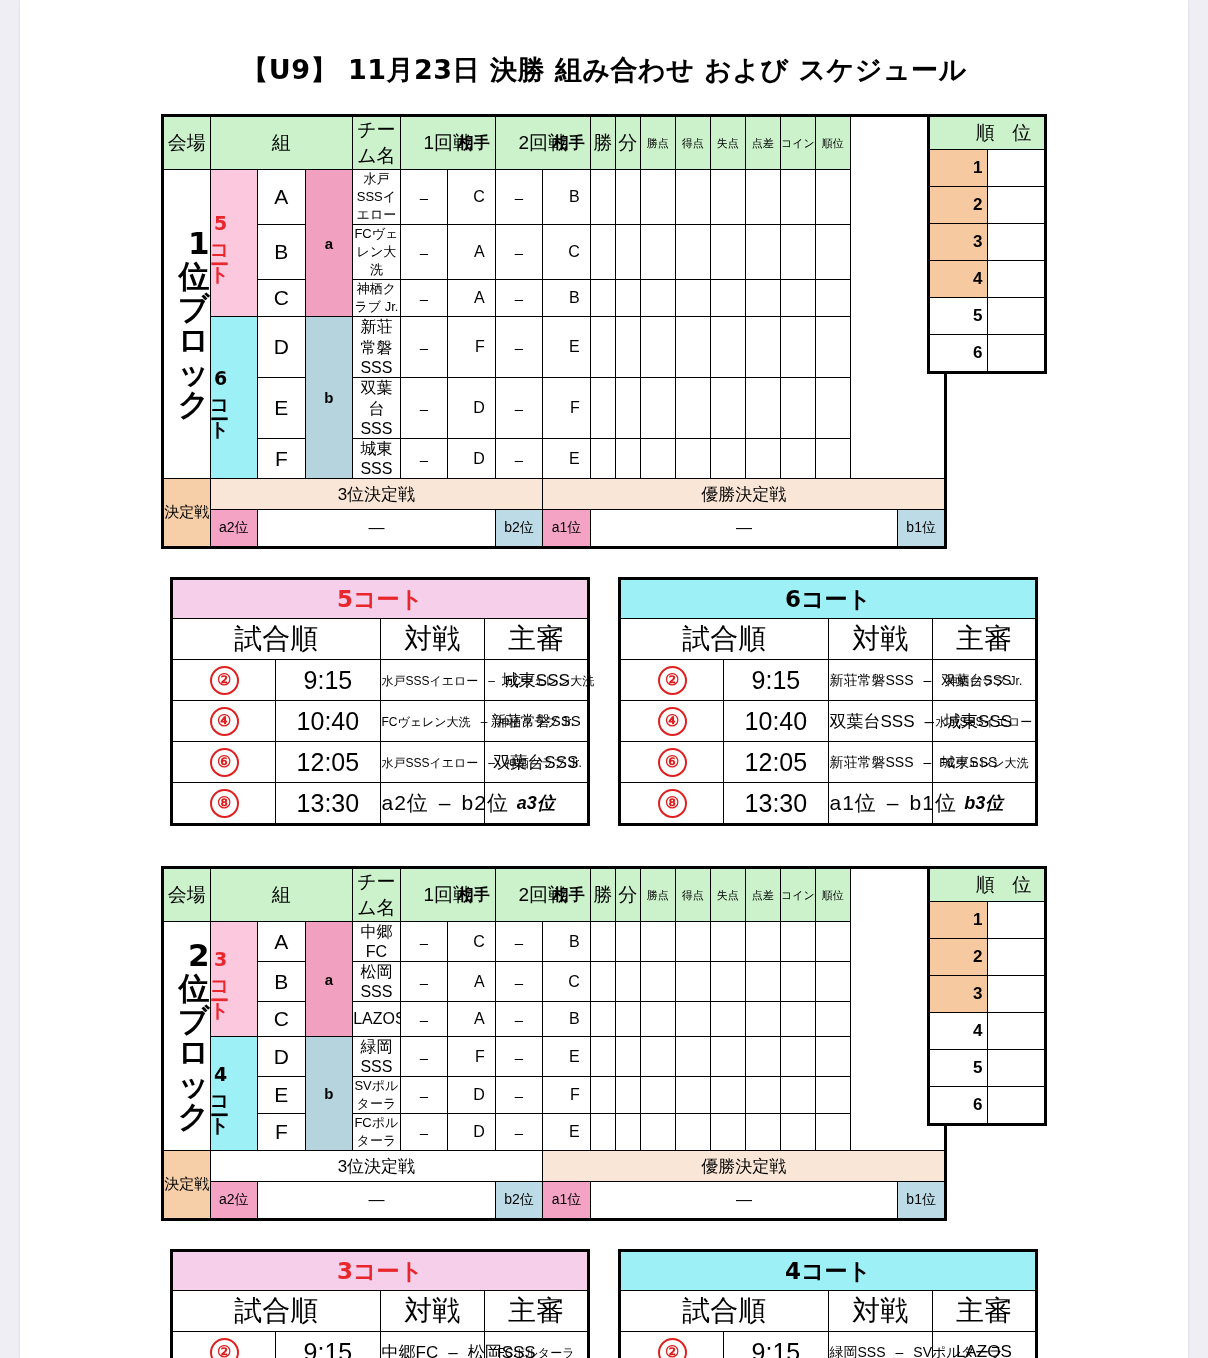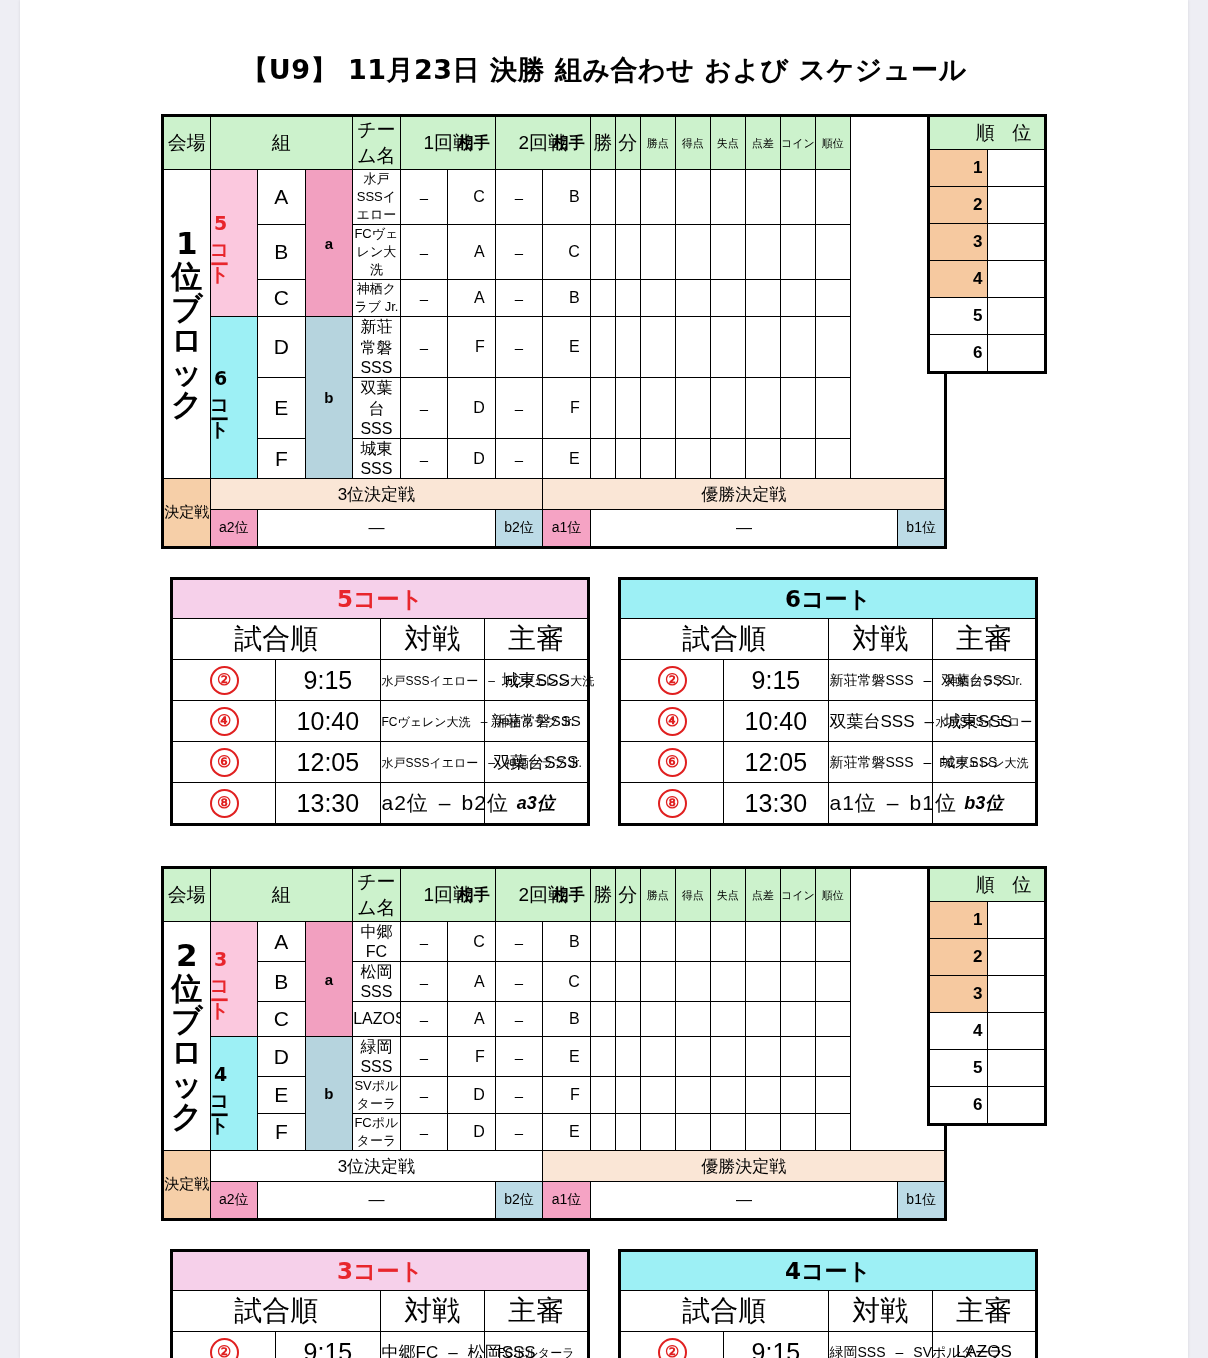--- a/index.html
+++ b/index.html
@@ -54,20 +54,21 @@
   .grp thead td.xs{font-size:11px;font-weight:400;}
   .hdr-round{position:relative;font-size:19px;}
   .hdr-round .aite{position:absolute;right:5px;top:50%;transform:translateY(-50%);font-size:16px;font-weight:700;}
   td.venue{
     width:58px;
     font-size:31px;
     font-weight:700;
     line-height:1.04;
     letter-spacing:0;
     font-family:"DejaVu Sans","Liberation Sans",sans-serif;
+    text-align:right;
   }
   td.court{
     width:29px;
     padding:0;
   }
   .court-v{
     writing-mode:vertical-rl;
     text-orientation:upright;
     font-size:19px;
     font-weight:700;

